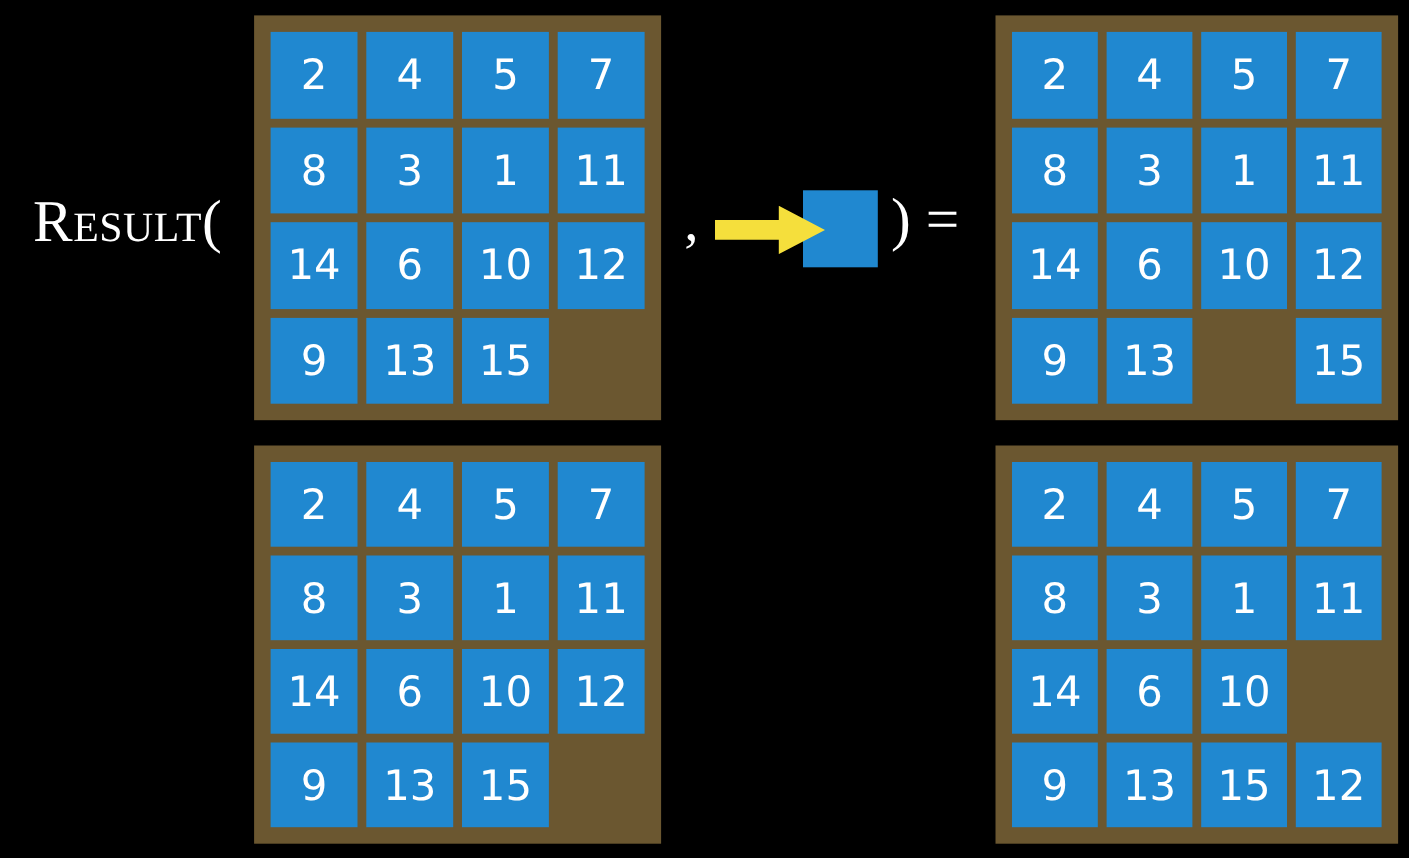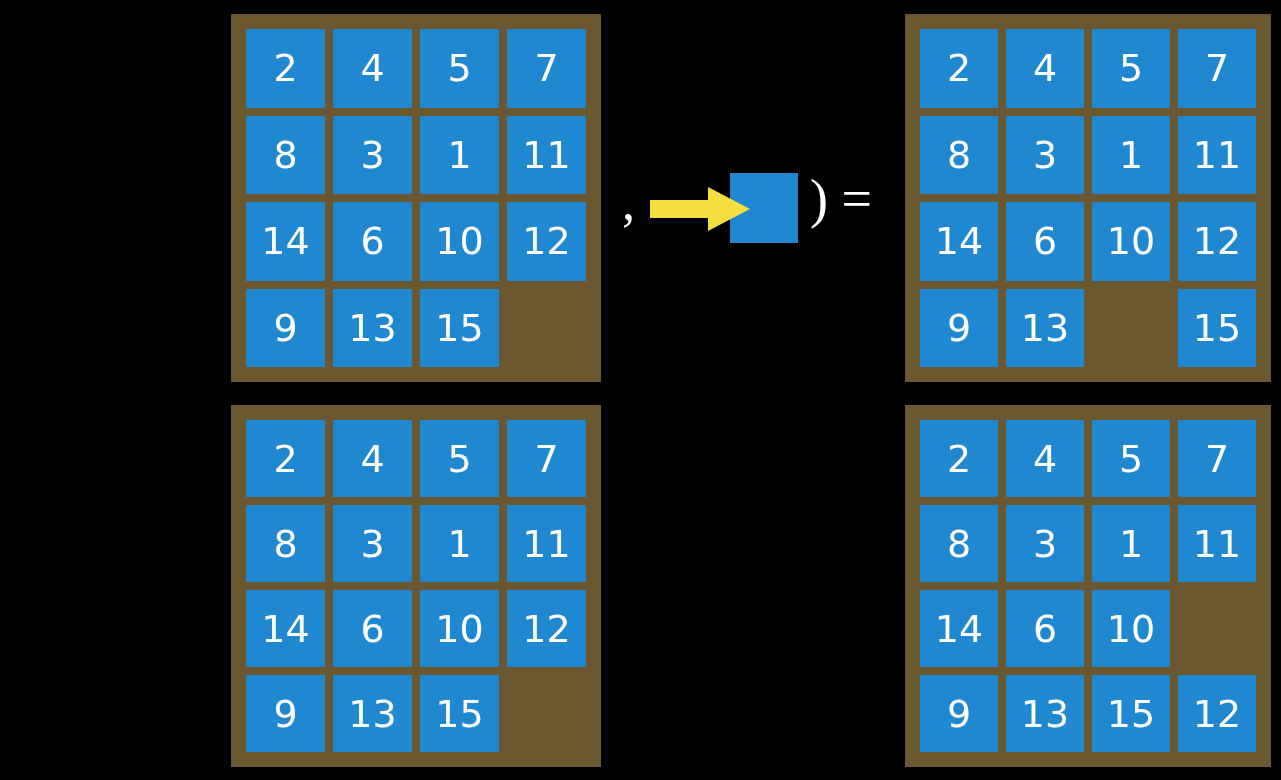--- a/index.html
+++ b/index.html
@@ -99,20 +99,21 @@
   }
   .tile.empty {
     background: transparent;
   }
 </style>
 </head>
 <body>
 
 <div class="row" id="row-1">
 
+  <div class="result-label">Result(</div>
 
   <div class="board board-left">
       <div class="tile">2</div>
       <div class="tile">4</div>
       <div class="tile">5</div>
       <div class="tile">7</div>
       <div class="tile">8</div>
       <div class="tile">3</div>
       <div class="tile">1</div>
       <div class="tile">11</div>

